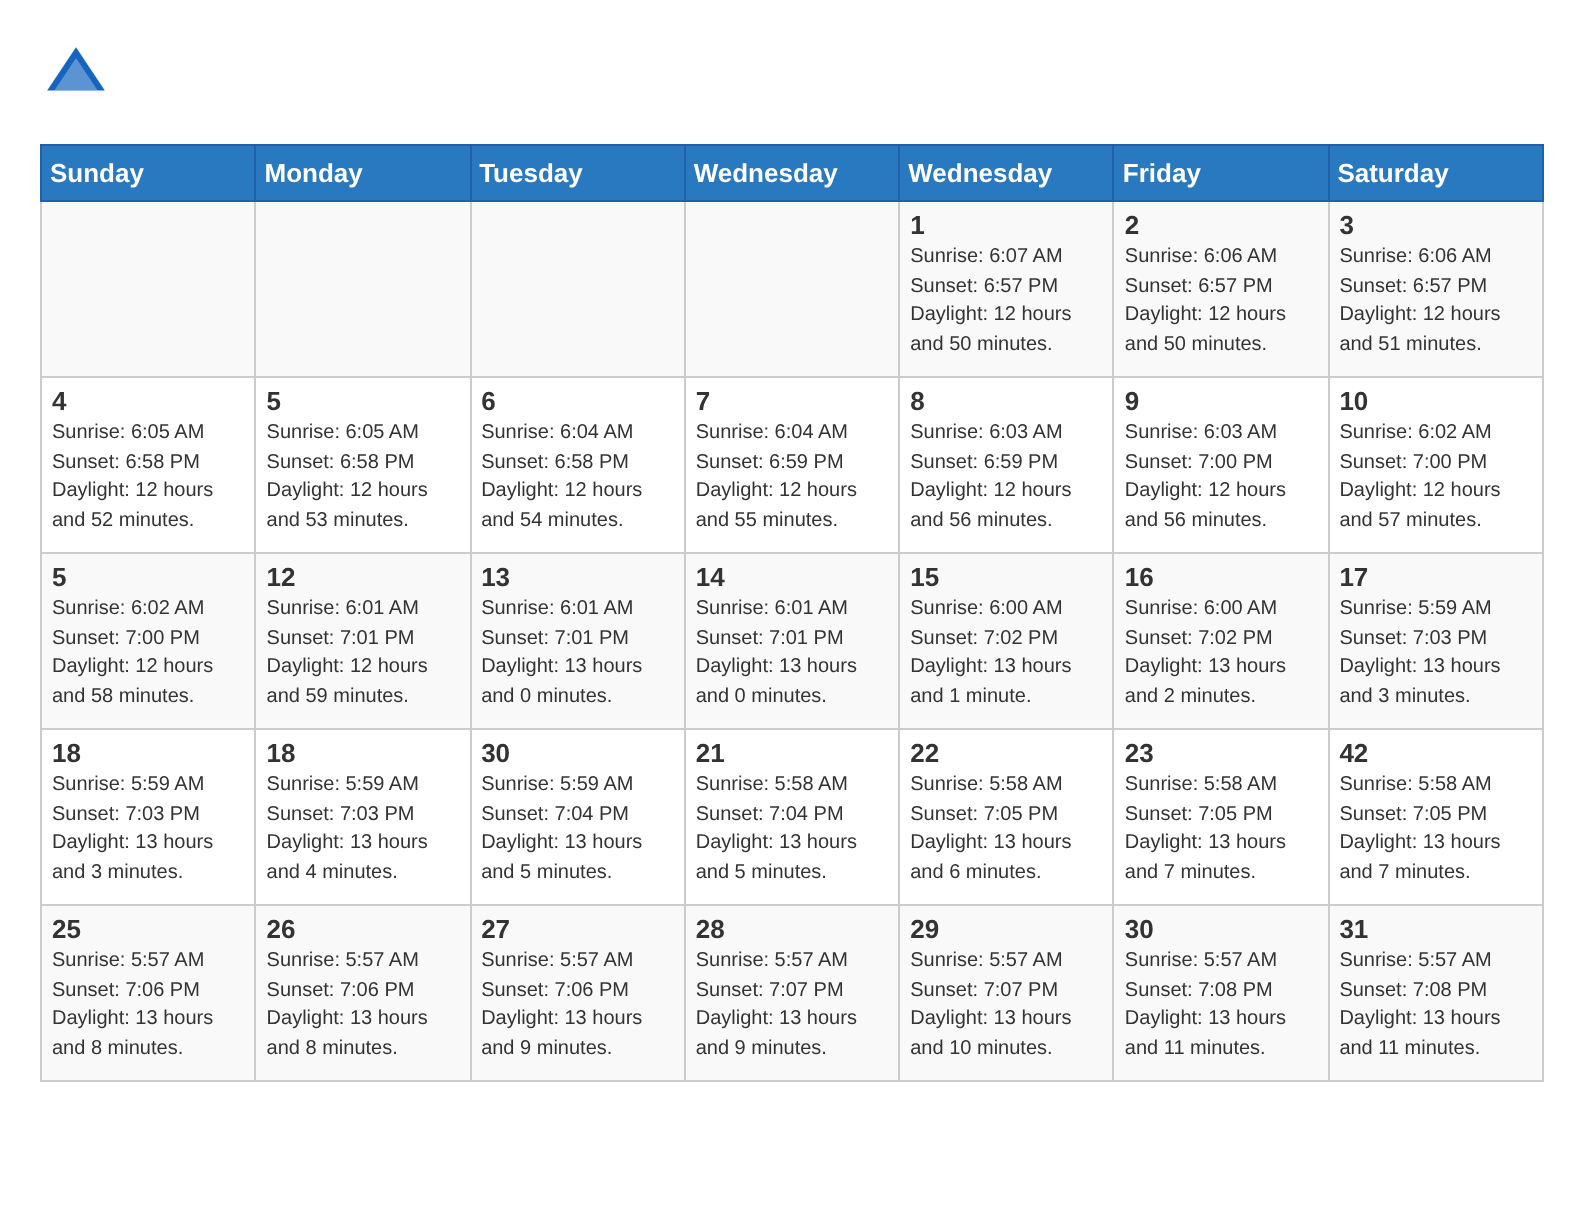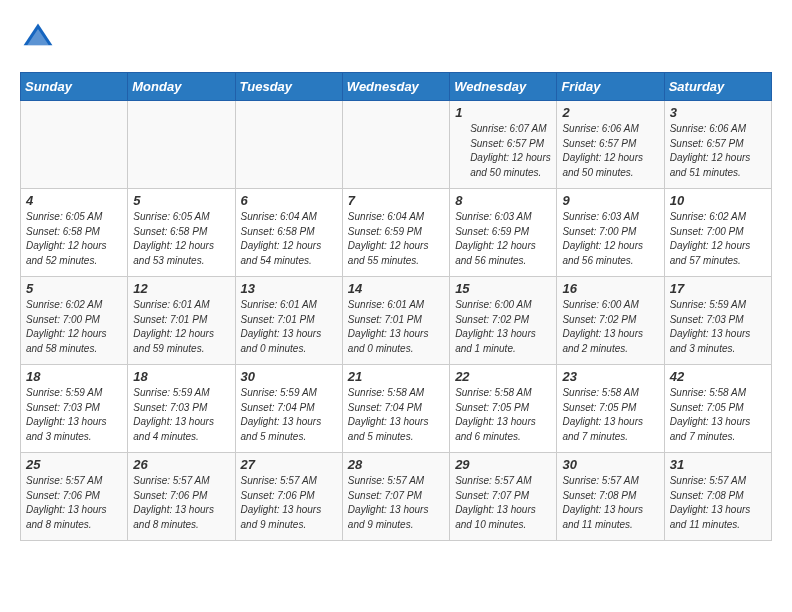--- a/index.html
+++ b/index.html
@@ -41,21 +41,20 @@
       color: #333;
     }
     .title-block .location {
       font-size: 16px;
       color: #555;
     }
     .calendar {
       width: 100%;
       border-collapse: collapse;
       border: 1px solid #ccc;
-      font-style: italic;
     }
     .calendar th {
       background-color: #2979c0;
       color: #fff;
       font-size: 13px;
       font-weight: bold;
       padding: 6px 4px;
       text-align: left;
       border: 1px solid #2060aa;
     }
@@ -122,21 +121,21 @@
       </tr>
   </thead>
   <tbody id="calendar-body">
   <tr>
         <td class="empty"></td>
         <td class="empty"></td>
         <td class="empty"></td>
         <td class="empty"></td>
         <td>
           <span class="day-number">1</span>
-          <div class="day-info" style="white-space: pre-line; margin-left: 15px;">Sunrise: 6:07 AM
+          <div class="day-info" style="white-space: pre-line;">Sunrise: 6:07 AM
 Sunset: 6:57 PM
 Daylight: 12 hours
 and 50 minutes.</div>
         </td>
         <td>
           <span class="day-number">2</span>
           <div class="day-info" style="white-space: pre-line;">Sunrise: 6:06 AM
 Sunset: 6:57 PM
 Daylight: 12 hours
 and 50 minutes.</div>

